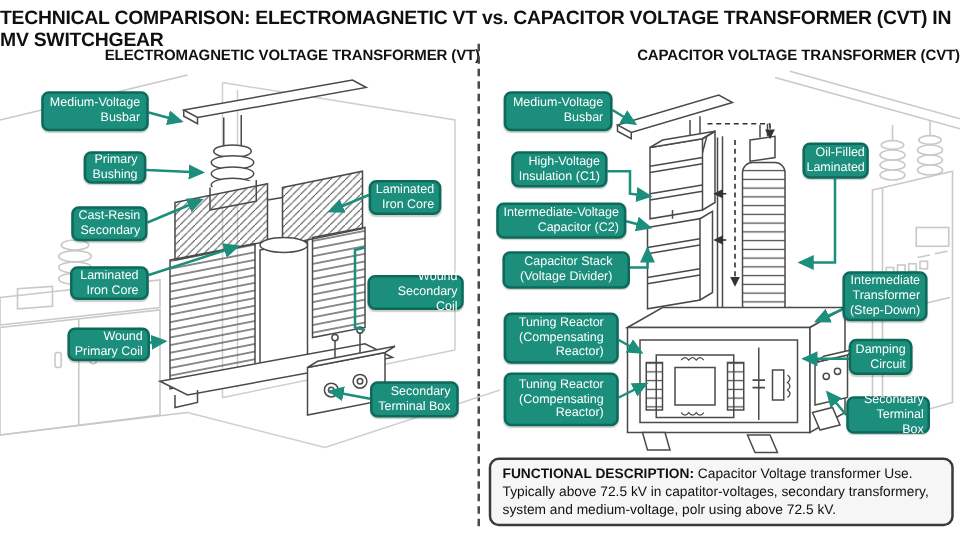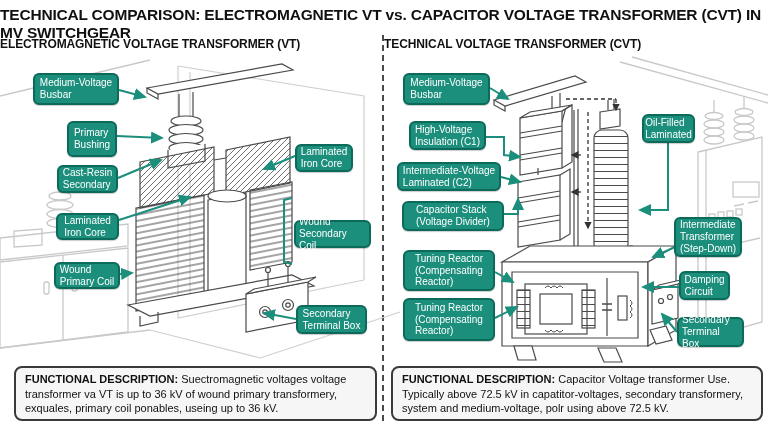--- a/index.html
+++ b/index.html
@@ -1,43 +1,43 @@
 <!DOCTYPE html>
 <html><head>
 <meta charset="utf-8">
 <style>
   html,body{margin:0;padding:0;background:#fff;}
   #stage{position:relative;width:768px;height:429px;background:#fff;overflow:hidden;
          font-family:"Liberation Sans",sans-serif;}
   .title{position:absolute;left:0;top:6px;width:768px;
          font-weight:700;font-size:15.5px;color:#101010;letter-spacing:-0.2px;}
   .subtitle{position:absolute;top:37px;font-weight:700;font-size:12px;color:#111;
-            text-align:left;letter-spacing:-0.1px;}
+            text-align:right;letter-spacing:-0.1px;}
   .subtitle.left{left:0;width:384px;}
   .subtitle.right{left:384px;width:384px;}
   .divider{position:absolute;left:382px;top:35px;height:386px;width:0;
            border-left:2px dashed #4a4a4a;}
   svg.art{position:absolute;left:0;top:0;z-index:1;}
   .label{position:absolute;z-index:2;display:flex;align-items:center;justify-content:center;
-         text-align:left;background:#1B8E7C;border:2px solid #0C6A5B;border-radius:6px;
+         text-align:right;background:#1B8E7C;border:2px solid #0C6A5B;border-radius:6px;
          color:#fff;font-size:10px;line-height:1.18;white-space:pre-line;
          box-sizing:border-box;padding:1px 3px;box-shadow:0 1px 1px rgba(0,0,0,.2);}
   .desc{position:absolute;z-index:2;box-sizing:border-box;border:2px solid #3a3a3a;
         border-radius:8px;background:#f6f6f6;padding:4px 9px;font-size:11px;
         line-height:1.32;color:#111;}
   .desc b{font-weight:700;}
 </style>
 </head>
 <body>
 
 <div id="stage">
 
   <div class="title">TECHNICAL COMPARISON: ELECTROMAGNETIC VT vs. CAPACITOR VOLTAGE TRANSFORMER (CVT) IN MV SWITCHGEAR</div>
   <div class="subtitle left">ELECTROMAGNETIC VOLTAGE TRANSFORMER (VT)</div>
-  <div class="subtitle right">TECHNICAL VOLTAGE TRANSFORMER (CVT)</div>
+  <div class="subtitle right">CAPACITOR VOLTAGE TRANSFORMER (CVT)</div>
   <div class="divider"></div>
 
   <svg class="art" width="768" height="429" viewBox="0 0 768 429">
     <defs>
       <pattern id="hatch" width="6" height="6" patternUnits="userSpaceOnUse">
         <line x1="0" y1="6" x2="6" y2="0" stroke="#4a4a4a" stroke-width="0.8"></line>
       </pattern>
       <pattern id="ribs" width="6" height="6" patternUnits="userSpaceOnUse" patternTransform="rotate(-11)">
         <line x1="0" y1="3" x2="6" y2="3" stroke="#4a4a4a" stroke-width="1"></line>
       </pattern>
@@ -221,59 +221,56 @@
       <path d="M495,318 L517,307" marker-end="url(#arrTeal)"></path>
       <path d="M668,143 L668,210 L640,210" marker-end="url(#arrTeal)"></path>
       <path d="M675,247 L653,257" marker-end="url(#arrTeal)"></path>
       <path d="M679,287 L643,287" marker-end="url(#arrTeal)"></path>
       <path d="M677,332 L662,314" marker-end="url(#arrTeal)"></path>
     </g>
   </svg>
 
   <div class="label" style="left:33px;top:73px;width:86px;height:32px">Medium-Voltage
 Busbar</div>
-  <div class="label" style="left:67px;top:121px;width:50px;height:36px">Primary
+  <div class="label" style="left:67px;top:121px;width:50px;height:26px">Primary
 Bushing</div>
   <div class="label" style="left:57px;top:165px;width:61px;height:28px">Cast-Resin
 Secondary</div>
   <div class="label" style="left:56px;top:213px;width:63px;height:27px">Laminated
 Iron Core</div>
   <div class="label" style="left:54px;top:262px;width:66px;height:27px">Wound
 Primary Coil</div>
   <div class="label" style="left:295px;top:144px;width:58px;height:28px">Laminated
 Iron Core</div>
   <div class="label" style="left:294px;top:220px;width:77px;height:28px">Wound
 Secondary Coil</div>
   <div class="label" style="left:296px;top:305px;width:71px;height:29px">Secondary
 Terminal Box</div>
 
   <div class="label" style="left:403px;top:73px;width:87px;height:32px">Medium-Voltage
 Busbar</div>
   <div class="label" style="left:409px;top:121px;width:77px;height:29px">High-Voltage
 Insulation (C1)</div>
   <div class="label" style="left:397px;top:162px;width:104px;height:29px">Intermediate-Voltage
-Laminated (C2)</div>
+Capacitor (C2)</div>
   <div class="label" style="left:402px;top:201px;width:102px;height:30px">Capacitor Stack
 (Voltage Divider)</div>
   <div class="label" style="left:403px;top:250px;width:92px;height:41px">Tuning Reactor
 (Compensating
 Reactor)</div>
   <div class="label" style="left:403px;top:298px;width:92px;height:43px">Tuning Reactor
 (Compensating
 Reactor)</div>
   <div class="label" style="left:642px;top:114px;width:53px;height:29px">Oil-Filled
 Laminated</div>
   <div class="label" style="left:674px;top:217px;width:68px;height:40px">Intermediate
 Transformer
 (Step-Down)</div>
   <div class="label" style="left:679px;top:271px;width:51px;height:29px">Damping
 Circuit</div>
   <div class="label" style="left:677px;top:317px;width:67px;height:30px">Secondary
 Terminal Box</div>
 
-  <div class="desc" style="left:14px;top:366px;width:363px;height:55px">
-    <b>FUNCTIONAL DESCRIPTION:</b><span> Suectromagnetic voltages voltage transformer va VT is up to 36 kV of wound primary transformery, exquales, primary coil ponables, useing up to 36 kV.</span>
-  </div>
   <div class="desc" style="left:391px;top:366px;width:372px;height:55px">
     <b>FUNCTIONAL DESCRIPTION:</b><span> Capacitor Voltage transformer Use. Typically above 72.5 kV in capatitor-voltages, secondary transformery, system and medium-voltage, polr using above 72.5 kV.</span>
   </div>
 
 </div>
 
 </body></html>

